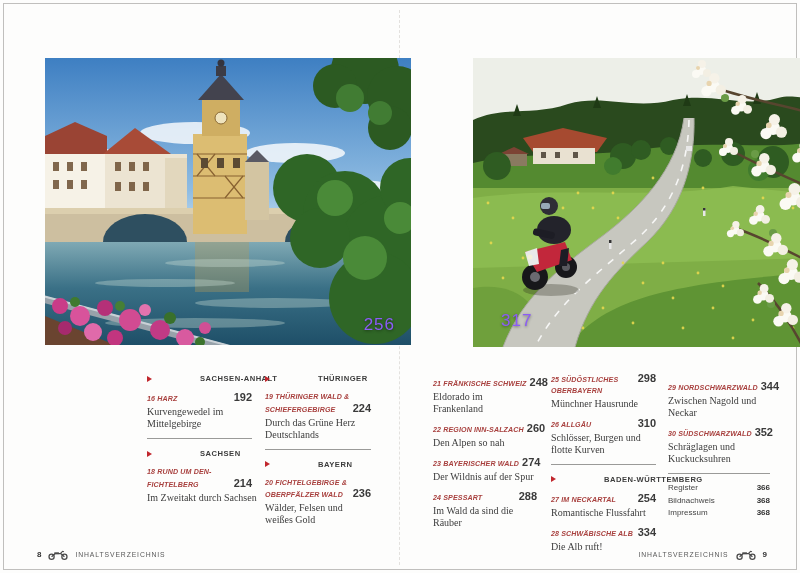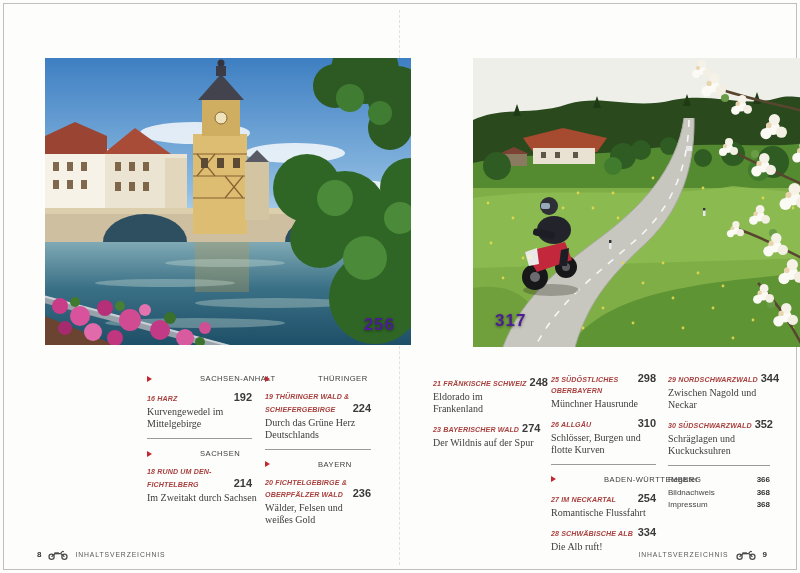--- a/index.html
+++ b/index.html
@@ -9,38 +9,38 @@
   }
   .frame{position:absolute;inset:3px;border:1px solid #c0bfbd;pointer-events:none;}
   .seam{position:absolute;left:399px;top:10px;bottom:8px;border-left:1px dashed #e3e1de;}
 
   
   .photo{position:absolute;top:42px;overflow:hidden;}
   .photo-left{left:5px;width:366px;height:287px;}
   .photo-right{left:433px;width:338px;height:289px;}
   .photo svg{display:block;width:100%;height:100%;}
   .photo-num{
-    position:absolute;color:#4c1d95;font-weight:bold;font-size:17px;
+    position:absolute;color:#8b5cf6;font-weight:normal;font-size:17px;
     letter-spacing:1px;text-shadow:0 1px 3px rgba(0,0,0,.45);
   }
   .photo-left .photo-num{right:16px;bottom:10px;}
-  .photo-right .photo-num{left:22px;bottom:16px;}
+  .photo-right .photo-num{left:28px;bottom:16px;}
 
   
   .toc-col{position:absolute;top:373px;}
   #lcol1{left:147px;width:105px;}
   #lcol2{left:265px;width:106px;}
   #rcol1{left:433px;width:104px;}
   #rcol2{left:551px;width:105px;}
   #rcol3{left:668px;width:102px;}
 
   .sec{display:flex;align-items:center;gap:4px;margin:1px 0 9px;}
   .tri{width:0;height:0;border-left:5px solid #c1272d;
        border-top:3.5px solid transparent;border-bottom:3.5px solid transparent;}
-  .sec-label{font-size:7.6px;font-weight:normal;letter-spacing:.5px;color:#3c3c3c;white-space:nowrap;padding-left:44px;}
+  .sec-label{font-size:7.6px;font-weight:bold;letter-spacing:.5px;color:#3c3c3c;white-space:nowrap;padding-left:44px;}
 
   .entry{margin-bottom:8px;}
   .trow{display:flex;justify-content:space-between;align-items:baseline;line-height:10.5px;}
   .tt{font-size:7.1px;font-weight:bold;letter-spacing:.12px;color:#a8403e;white-space:nowrap;font-style:italic;}
   .tp{font-size:11px;font-weight:bold;color:#3a3a3a;margin-left:3px;}
   .desc{font-family:"Liberation Serif",serif;font-size:10px;line-height:12px;
         color:#3d3d3d;white-space:nowrap;margin-top:1.5px;}
   .desc + .desc{margin-top:0;}
   .rule{border-top:1px solid #9a9a98;margin:2px 0 10px;}
 
@@ -396,24 +396,39 @@
   <div class="entry" style="margin-top:4px">
     <div class="trow">
         <span class="tt">21 FRÄNKISCHE SCHWEIZ</span>
         <span class="tp">248</span>
       </div>
     <div class="desc">Eldorado im</div>
     <div class="desc">Frankenland</div>
   </div>
   <div class="entry">
     <div class="trow">
+        <span class="tt">22 REGION INN-SALZACH</span>
+        <span class="tp">260</span>
+      </div>
+    <div class="desc">Den Alpen so nah</div>
+  </div>
+  <div class="entry">
+    <div class="trow">
         <span class="tt">23 BAYERISCHER WALD</span>
         <span class="tp">274</span>
       </div>
     <div class="desc">Der Wildnis auf der Spur</div>
+  </div>
+  <div class="entry">
+    <div class="trow">
+        <span class="tt">24 SPESSART</span>
+        <span class="tp">288</span>
+      </div>
+    <div class="desc">Im Wald da sind die</div>
+    <div class="desc">Räuber</div>
   </div>
 </div>
 
 <div class="toc-col" id="rcol2">
   <div class="entry" style="">
     <div class="trow">
         <span class="tt">25 SÜDÖSTLICHES</span>
         <span class="tp">298</span>
       </div>
     <div class="trow">
@@ -445,21 +460,21 @@
   <div class="entry">
     <div class="trow">
         <span class="tt">28 SCHWÄBISCHE ALB</span>
         <span class="tp">334</span>
       </div>
     <div class="desc">Die Alb ruft!</div>
   </div>
 </div>
 
 <div class="toc-col" id="rcol3">
-  <div class="entry" style="margin-top:0">
+  <div class="entry" style="margin-top:8px">
     <div class="trow">
         <span class="tt">29 NORDSCHWARZWALD</span>
         <span class="tp">344</span>
       </div>
     <div class="desc">Zwischen Nagold und</div>
     <div class="desc">Neckar</div>
   </div>
   <div class="entry">
     <div class="trow">
         <span class="tt">30 SÜDSCHWARZWALD</span>

